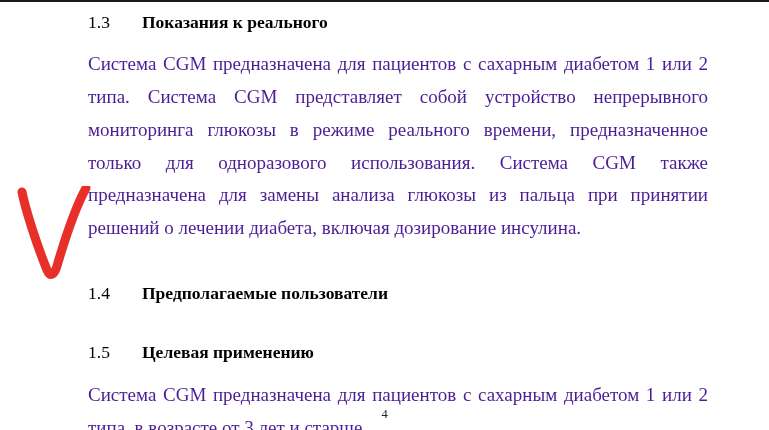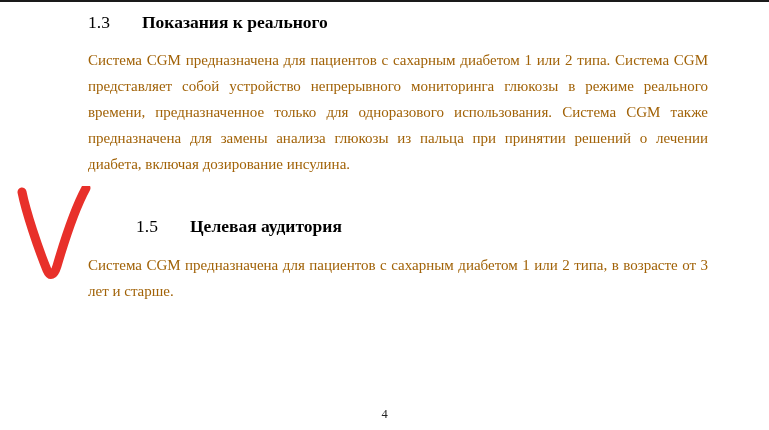--- a/index.html
+++ b/index.html
@@ -48,30 +48,30 @@
     width: 54px;
     flex: 0 0 54px;
     font-weight: normal;
     font-size: 17.5px;
   }
   .heading .title {
     font-weight: bold;
     font-size: 17.5px;
   }
   .para {
-    font-size: 15px;
+    font-size: 19px;
     line-height: 1.73;
     text-align: justify;
-    color: #a16207;
+    color: #4c1d95;
   }
   .h-1-3 { margin-top: 4px; }
   .p-1-3 { margin-top: 15px; }
   .h-1-4 { margin-top: 38px; }
   .p-1-4 { margin-top: 16px; }
-  .h-1-5 { margin-top: 38px; margin-left: 48px; }
+  .h-1-5 { margin-top: 38px; }
   .p-1-5 { margin-top: 16px; }
 
   .page-number {
     position: absolute;
     left: 0;
     top: 407px;
     width: 769px;
     text-align: center;
     font-size: 12.5px;
     color: #222222;
@@ -94,24 +94,28 @@
   <div class="top-rule"></div>
 
   <div class="content">
 
     <div class="heading h-1-3">
       <span class="num">1.3</span>
       <span class="title">Показания к реального</span>
     </div>
     <p class="para p-1-3">Система CGM предназначена для пациентов с сахарным диабетом 1 или 2 типа. Система CGM представляет собой устройство непрерывного мониторинга глюкозы в режиме реального времени, предназначенное только для одноразового использования. Система CGM также предназначена для замены анализа глюкозы из пальца при принятии решений о лечении диабета, включая дозирование инсулина.</p>
 
+    <div class="heading h-1-4">
+      <span class="num">1.4</span>
+      <span class="title">Предполагаемые пользователи</span>
+    </div>
 
     <div class="heading h-1-5">
       <span class="num">1.5</span>
-      <span class="title">Целевая аудитория</span>
+      <span class="title">Целевая применению</span>
     </div>
     <p class="para p-1-5">Система CGM предназначена для пациентов с сахарным диабетом 1 или 2 типа, в возрасте от 3 лет и старше.</p>
 
   </div>
 
   <svg class="checkmark" viewBox="0 0 76 100" xmlns="http://www.w3.org/2000/svg">
     <path d="M6 6 C 10 26, 22 62, 31 84 C 34 91, 38 90, 41 80 C 48 56, 58 24, 70 2" fill="none" stroke="#e8302a" stroke-width="9" stroke-linecap="round" stroke-linejoin="round"></path>
   </svg>
 
   <div class="page-number">4</div>

